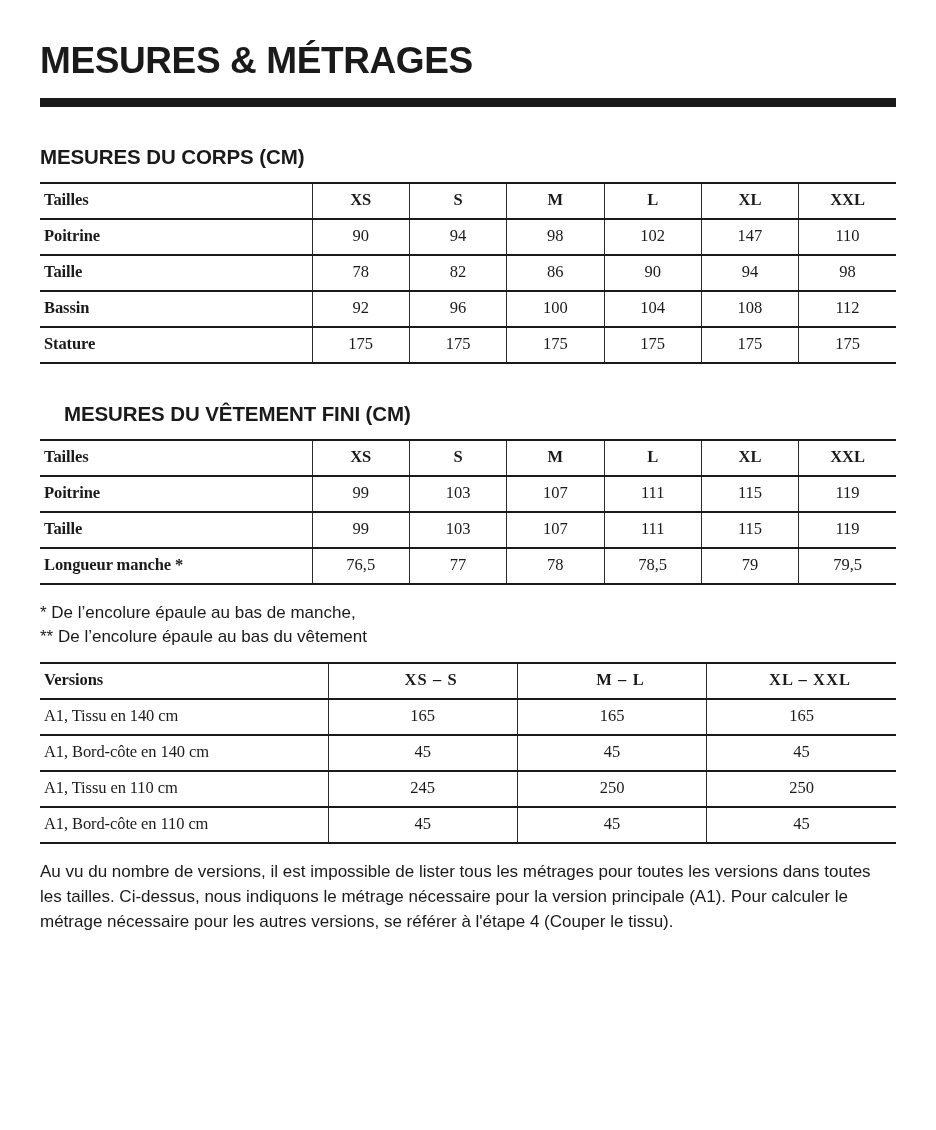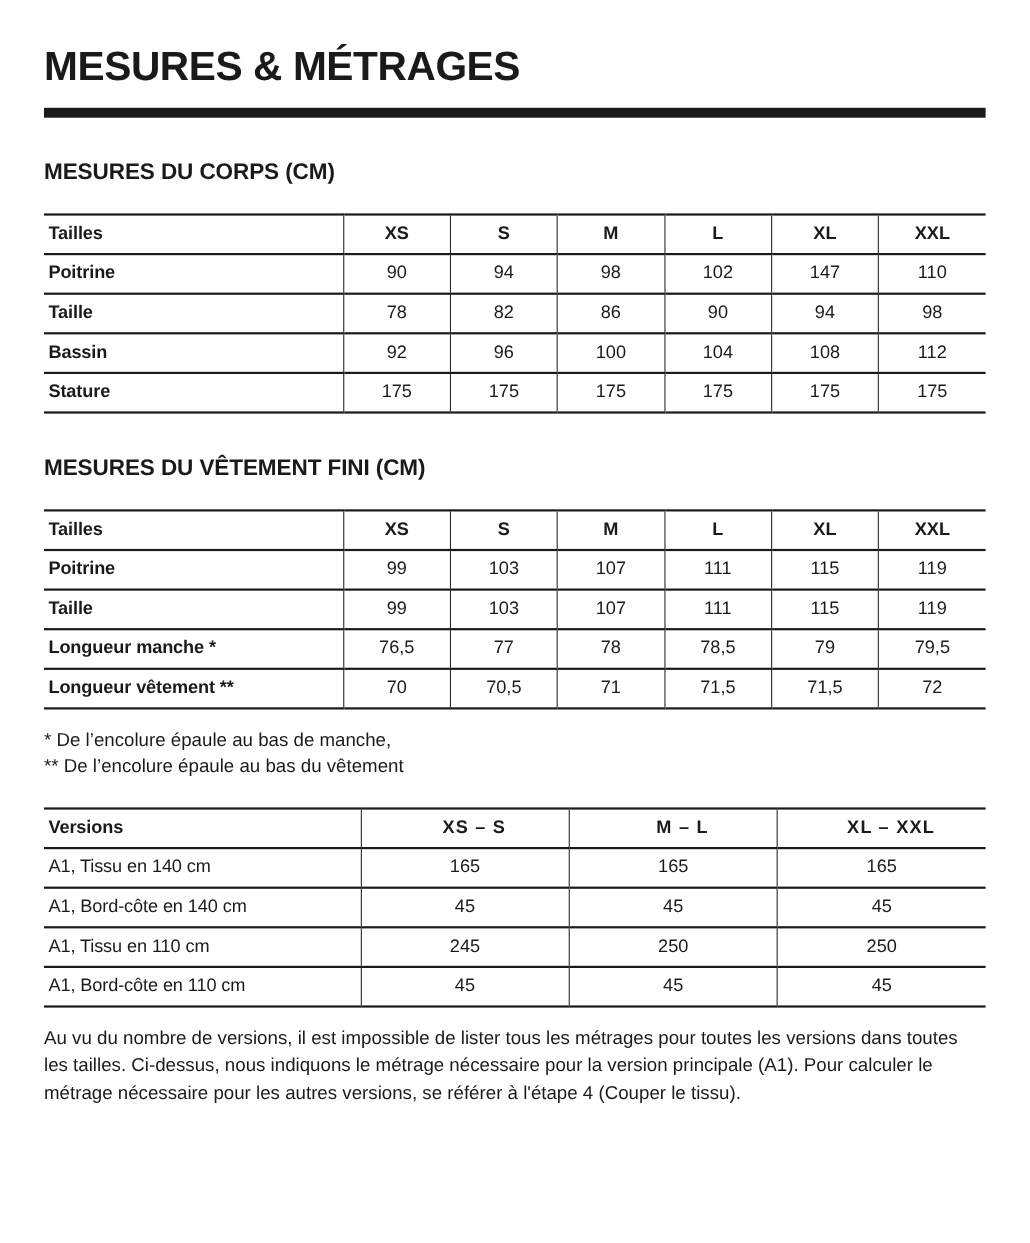--- a/index.html
+++ b/index.html
@@ -32,29 +32,30 @@
 
   
   .section-heading {
     font-size: 20.5px;
     font-weight: bold;
     letter-spacing: -0.1px;
     margin: 0;
     padding: 0;
   }
   .sp-h1 { margin-top: 38px; }
-  .sp-h2 { margin-top: 38px; }
+  .sp-h2 { margin-top: 38px; margin-left: 24px; }
   .sp-h3 { margin-top: 39px; }
 
   
   table.measure-table {
     border-collapse: collapse;
     width: 856px;
-    margin-top: 25px;
+    margin-top: 13px;
     table-layout: fixed;
+    font-family: Liberation Serif, serif;
   }
   table.measure-table tr { height: 36px; }
   table.measure-table td, table.measure-table th {
     padding: 0 0 2px 0;
     border-top: 2.6px solid #1a1a1a;
     border-bottom: 0;
     font-size: 16.5px;
     font-weight: normal;
     text-align: center;
     vertical-align: middle;
@@ -218,29 +219,20 @@
         </tr>
         <tr>
           <td class="rowlabel">Longueur manche *</td>
           <td class="vdiv">76,5</td>
           <td class="vdiv">77</td>
           <td class="vdiv">78</td>
           <td class="vdiv">78,5</td>
           <td class="vdiv">79</td>
           <td class="vdiv">79,5</td>
         </tr>
-        <tr>
-          <td class="rowlabel">Longueur vêtement **</td>
-          <td class="vdiv">70</td>
-          <td class="vdiv">70,5</td>
-          <td class="vdiv">71</td>
-          <td class="vdiv">71,5</td>
-          <td class="vdiv">71,5</td>
-          <td class="vdiv">72</td>
-        </tr>
       </tbody>
   </table>
 
   <div class="footnotes">
     <div>* De l’encolure épaule au bas de manche,</div>
     <div>** De l’encolure épaule au bas du vêtement</div>
   </div>
 
 
   <table class="measure-table t-yard" id="table-yardage">

